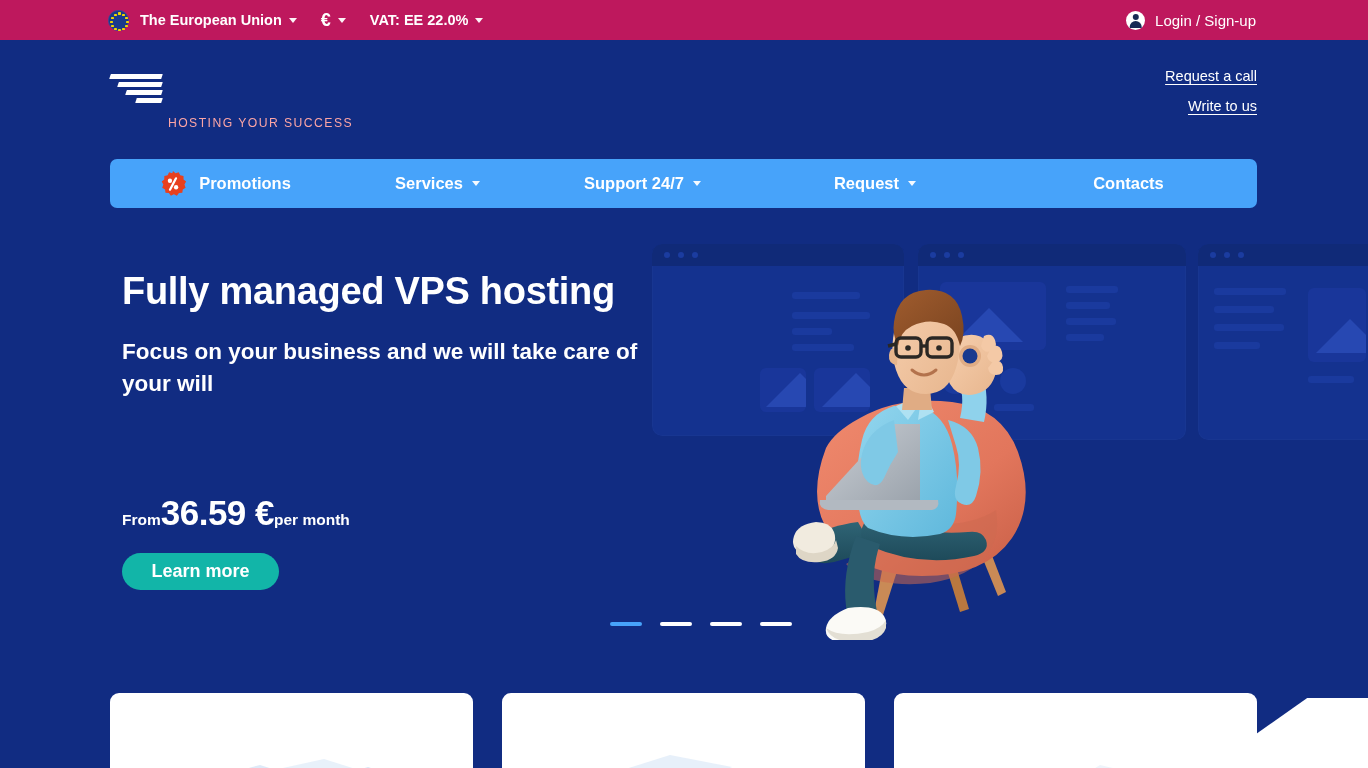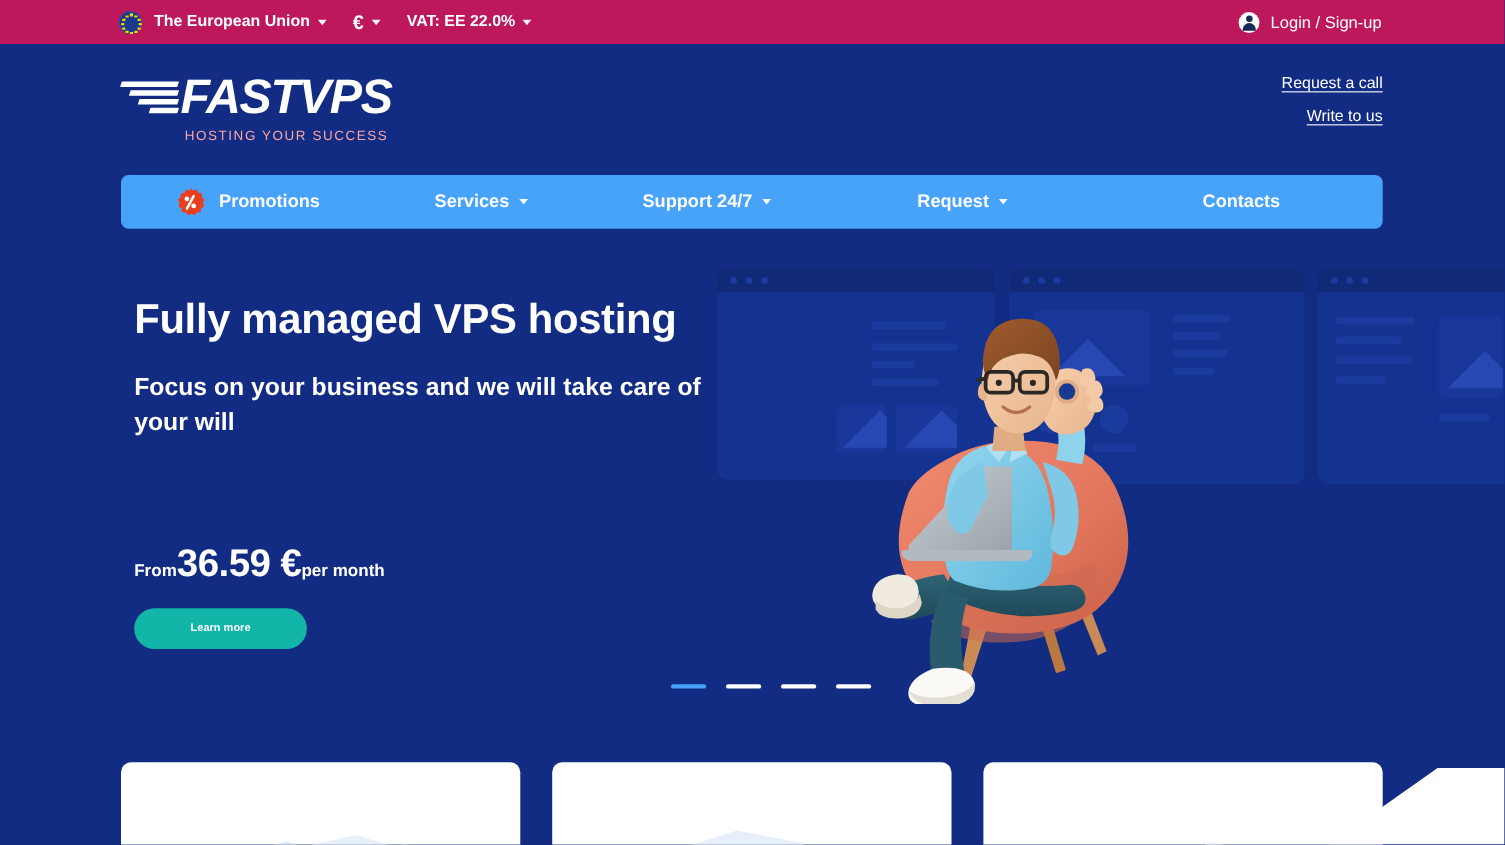--- a/index.html
+++ b/index.html
@@ -108,21 +108,21 @@
     position: absolute; left: 110px; top: 285px;
     display: flex; align-items: baseline; color: #fff;
   }
   .price-from { font-size: 15.5px; font-weight: 700; }
   .price-main { font-size: 35px; font-weight: 700; letter-spacing: -0.5px; }
   .price-unit { font-size: 15.5px; font-weight: 700; }
   .cta {
     position: absolute; left: 110px; top: 345px;
     width: 157px; height: 37px; border-radius: 19px;
     background: #12B5A8; border: none; cursor: pointer;
-    color: #ffffff; font-size: 10px; font-weight: 700;
+    color: #ffffff; font-size: 18px; font-weight: 700;
     font-family: "Liberation Sans", sans-serif;
     display: flex; align-items: center; justify-content: center;
   }
   .dots { position: absolute; left: 598px; top: 414px; display: flex; gap: 18px; }
   .dot { width: 32px; height: 4px; border-radius: 2px; background: #ffffff; cursor: pointer; }
   .dot.active { background: #47A3FA; }
 
   
   .illus { position: absolute; right: 0; top: 32px; width: 730px; height: 400px; }
   .wf {
@@ -209,21 +209,20 @@
   <div class="header">
 
     <div class="logo">
       <div class="logo-row">
         <span class="speedlines">
           <span></span>
             <span></span>
             <span></span>
             <span></span>
         </span>
-        <span class="logo-word">FASTVPS</span>
       </div>
       <div class="logo-tag">HOSTING YOUR SUCCESS</div>
     </div>
 
     <div class="hdr-links">
       <a>Request a call</a>
       <a>Write to us</a>
     </div>
 
   </div>

